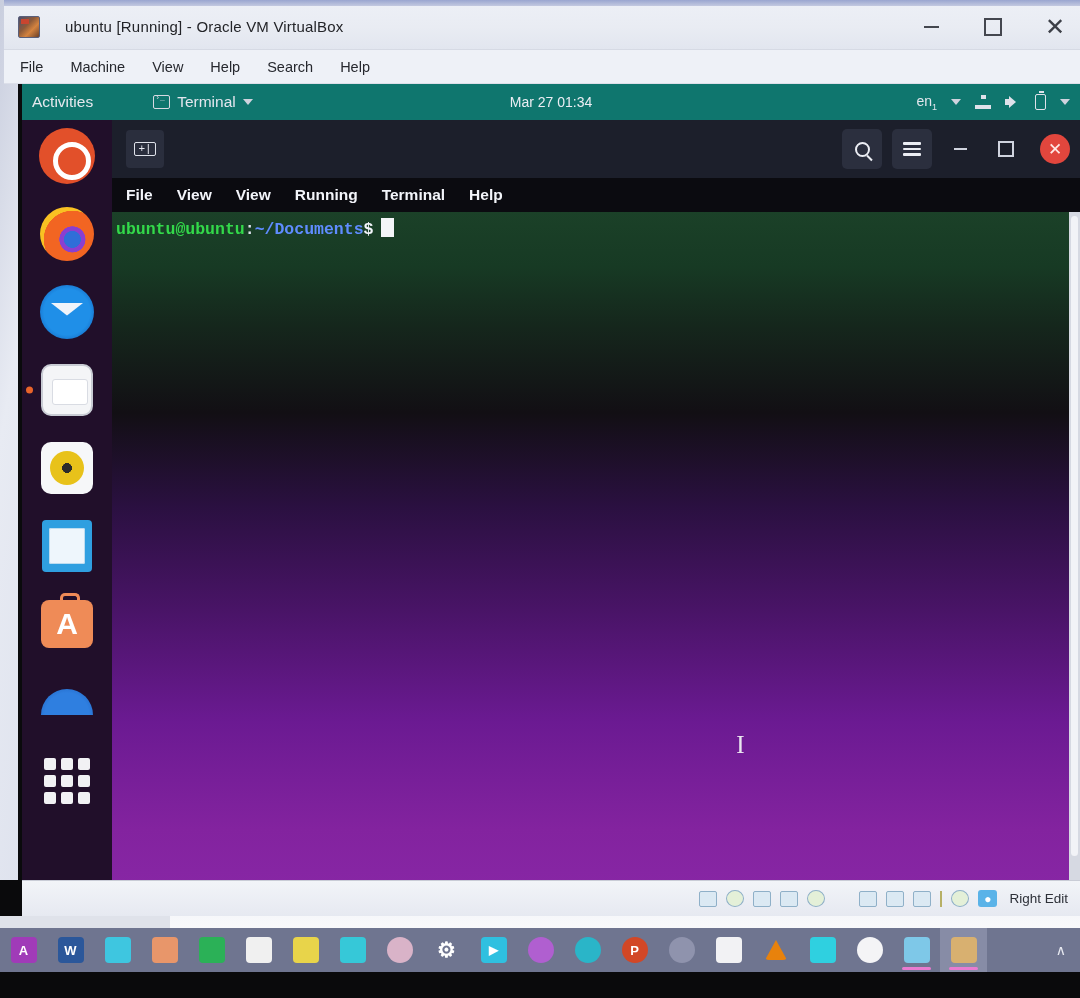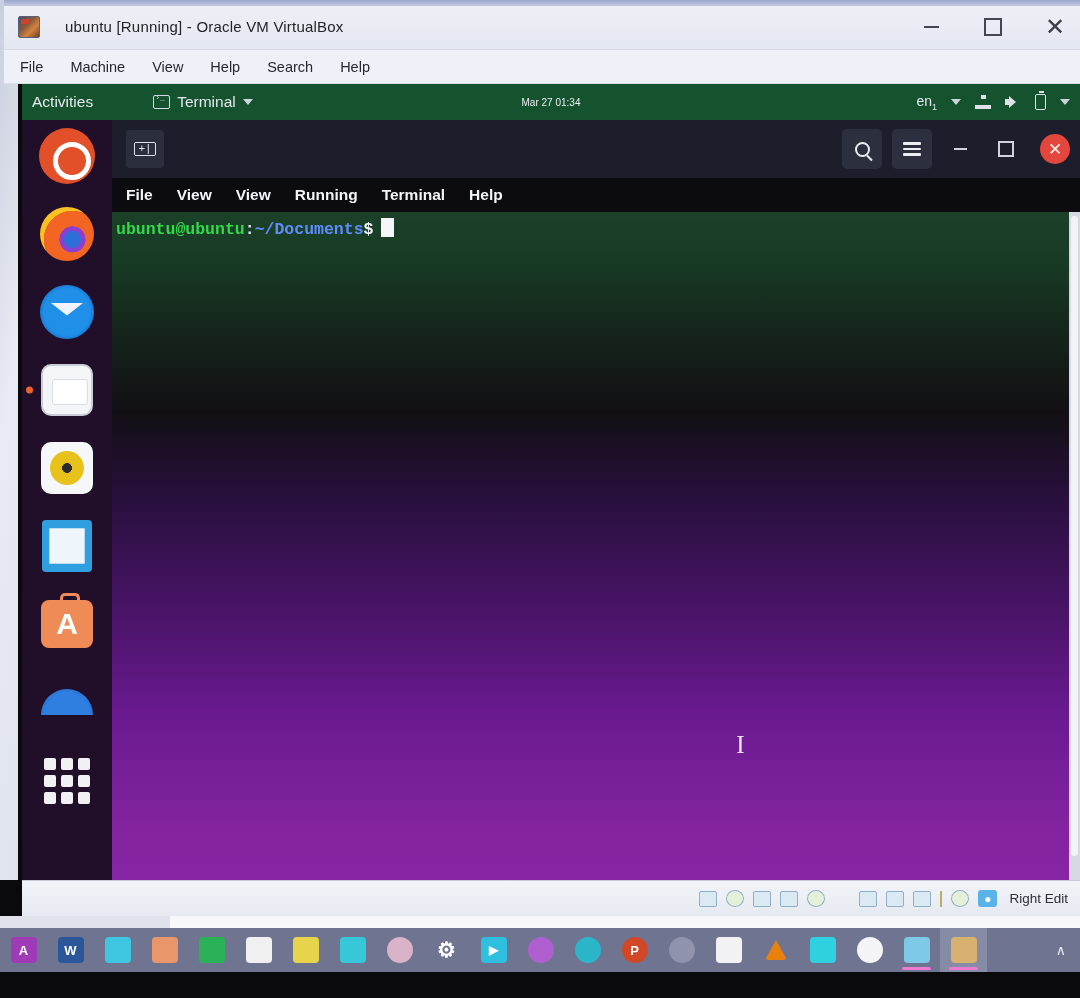--- a/index.html
+++ b/index.html
@@ -48,32 +48,32 @@
     background:#eef1f7; border-bottom:1px solid #dcdfe9; }
   .vbox-menus { display:flex; align-items:center; height:34px; padding-left:16px; gap:27px; }
   .vbox-menu { font-size:14.5px; color:#26282e; }
 
   
   .guest { position:absolute; left:18px; top:84px; width:1058px; height:796px;
     background:#2c0b33; overflow:hidden; }
 
   
   .gnome-topbar { position:absolute; left:0; top:0; width:1058px; height:36px;
-    background:#14532d; display:flex; align-items:center; }
+    background:#0f766e; display:flex; align-items:center; }
   .activities { margin-left:10px; font-size:15.5px; color:#e6e8ee; }
   .app-menu { margin-left:60px; display:flex; align-items:center; gap:7px; }
   .term-appicon { width:17px; height:14px; border:1.7px solid #d6d9e2; border-radius:2px;
     position:relative; }
   .term-appicon::after{ content:"›_"; position:absolute; left:1px; top:-3px; font-size:8px;
     color:#d6d9e2; font-family:"Liberation Mono",monospace; }
   .app-menu-label { font-size:15.5px; color:#e3e6ee; }
   .caret { width:0;height:0;border-left:5px solid transparent;border-right:5px solid transparent;
     border-top:6px solid #cfd3de; }
   .gnome-clock { position:absolute; left:50%; transform:translateX(-50%);
-    font-size:10px; color:#eceef4; white-space:nowrap; }
+    font-size:14px; color:#eceef4; white-space:nowrap; }
   .gnome-status { position:absolute; right:10px; display:flex; align-items:center; gap:14px;justify-content:flex-end; }
   .kbd-ind { font-size:14px; color:#e4e7ee; }
   .kbd-ind sub { font-size:9px; }
   .ico { color:#dfe2ea; display:flex; align-items:center; }
   .net-ico { width:16px; height:14px; position:relative; }
   .net-ico::before{content:"";position:absolute;left:6px;top:0;width:5px;height:4px;background:#dfe2ea;}
   .net-ico::after{content:"";position:absolute;left:0;bottom:0;width:16px;height:4px;background:#dfe2ea;
     box-shadow:0 -4px 0 -2.5px #dfe2ea;}
   .vol-ico { width:16px; height:14px; position:relative; }
   .vol-ico::before{content:"";position:absolute;left:0;top:4px;width:5px;height:6px;background:#dfe2ea;}

